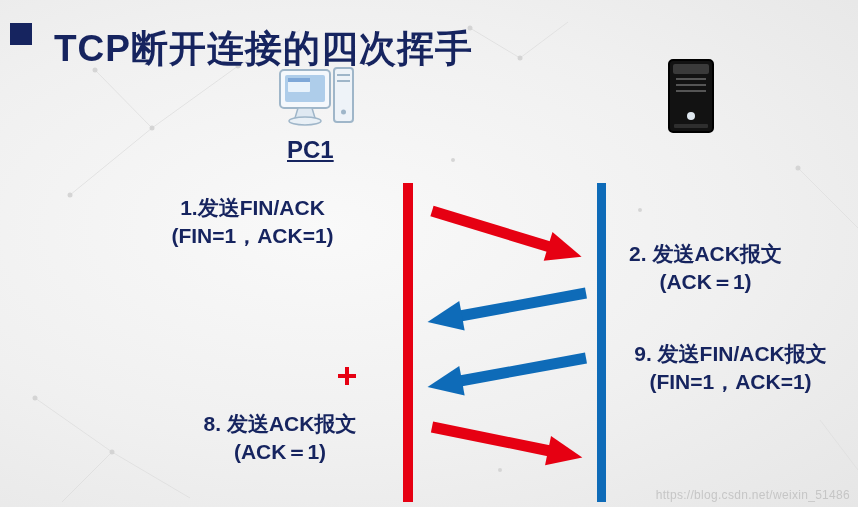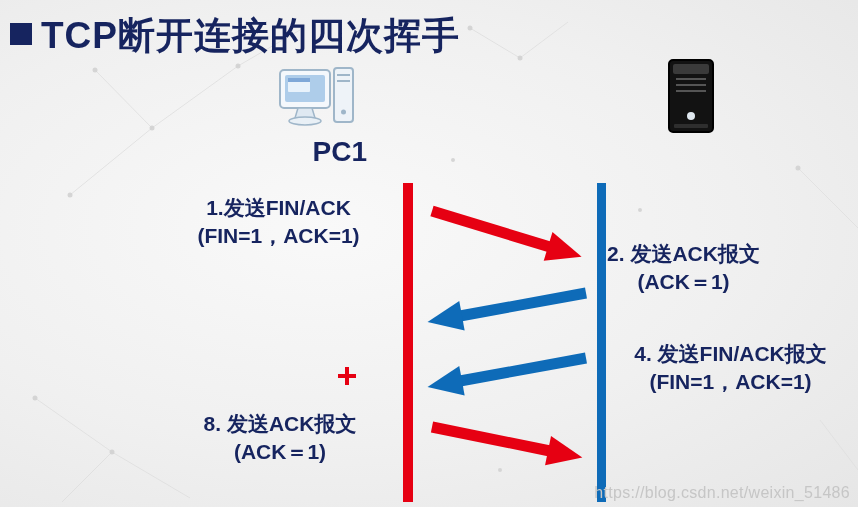--- a/index.html
+++ b/index.html
@@ -16,49 +16,50 @@
 
   .title-row{
     position:absolute;top:12px;left:10px;
     display:flex;align-items:flex-start;gap:6px;z-index:3;
   }
   .title-bullet{
     width:22px;height:22px;margin-top:11px;
     background:#16245f;flex:0 0 auto;
   }
   .page-title{
-    margin:3px;font-size:37px;font-weight:900;color:#16245f;
+    margin:16px;font-size:37px;font-weight:900;color:#16245f;
     letter-spacing:1px;line-height:1.15;
   }
 
   .node-label{
-    position:absolute;font-size:28px;font-weight:800;color:#16245f;
-    text-align:right;
+    position:absolute;font-size:24px;font-weight:800;color:#16245f;
+    text-align:left;
+    text-decoration:underline;
   }
   .pc1-label{left:287px;top:136px;width:80px;}
   .pc2-label{left:660px;top:136px;width:80px;}
 
   .node-icon{position:absolute;}
   .pc1-icon{left:278px;top:66px;}
   .pc2-icon{left:660px;top:58px;}
 
   .msg{
     position:absolute;color:#16245f;font-weight:800;
     font-size:21px;line-height:28px;text-align:center;white-space:nowrap;
   }
-  .msg-1{left:156px;top:194px;width:245px;text-align:center;}
-  .msg-2{left:586px;top:240px;width:195px;}
+  .msg-1{left:130px;top:194px;width:245px;text-align:center;}
+  .msg-2{left:608px;top:240px;width:195px;}
   .msg-3{left:608px;top:340px;width:245px;}
   .msg-4{left:175px;top:410px;width:210px;}
 
   .cross-icon{position:absolute;left:338px;top:367px;width:18px;height:18px;}
 
   .watermark{
     position:absolute;right:8px;bottom:5px;z-index:3;
-    font-size:16px;color:#c6c6c6;letter-spacing:.3px;
+    font-size:12px;color:#c6c6c6;letter-spacing:.3px;
   }
 </style>
 </head>
 <body>
 
 <div class="canvas">
 
   <svg class="bg-decor" width="858" height="507" viewBox="0 0 858 507">
     <g stroke="#dedede" stroke-width="1" fill="none" opacity="0.8">
       <path d="M70,195 L152,128 L238,66 L300,30"></path>
@@ -140,21 +141,21 @@
   <div class="text-layer">
     <div class="msg msg-1">
       <div>1.发送FIN/ACK</div>
       <div>(FIN=1，ACK=1)</div>
     </div>
     <div class="msg msg-2">
       <div>2. 发送ACK报文</div>
       <div>(ACK＝1)</div>
     </div>
     <div class="msg msg-3">
-      <div>4. 发送FIN/ACK报文</div>
+      <div>9. 发送FIN/ACK报文</div>
       <div>(FIN=1，ACK=1)</div>
     </div>
     <div class="msg msg-4">
       <div>8. 发送ACK报文</div>
       <div>(ACK＝1)</div>
     </div>
   </div>
 
   <div class="watermark">https://blog.csdn.net/weixin_51486</div>
 

